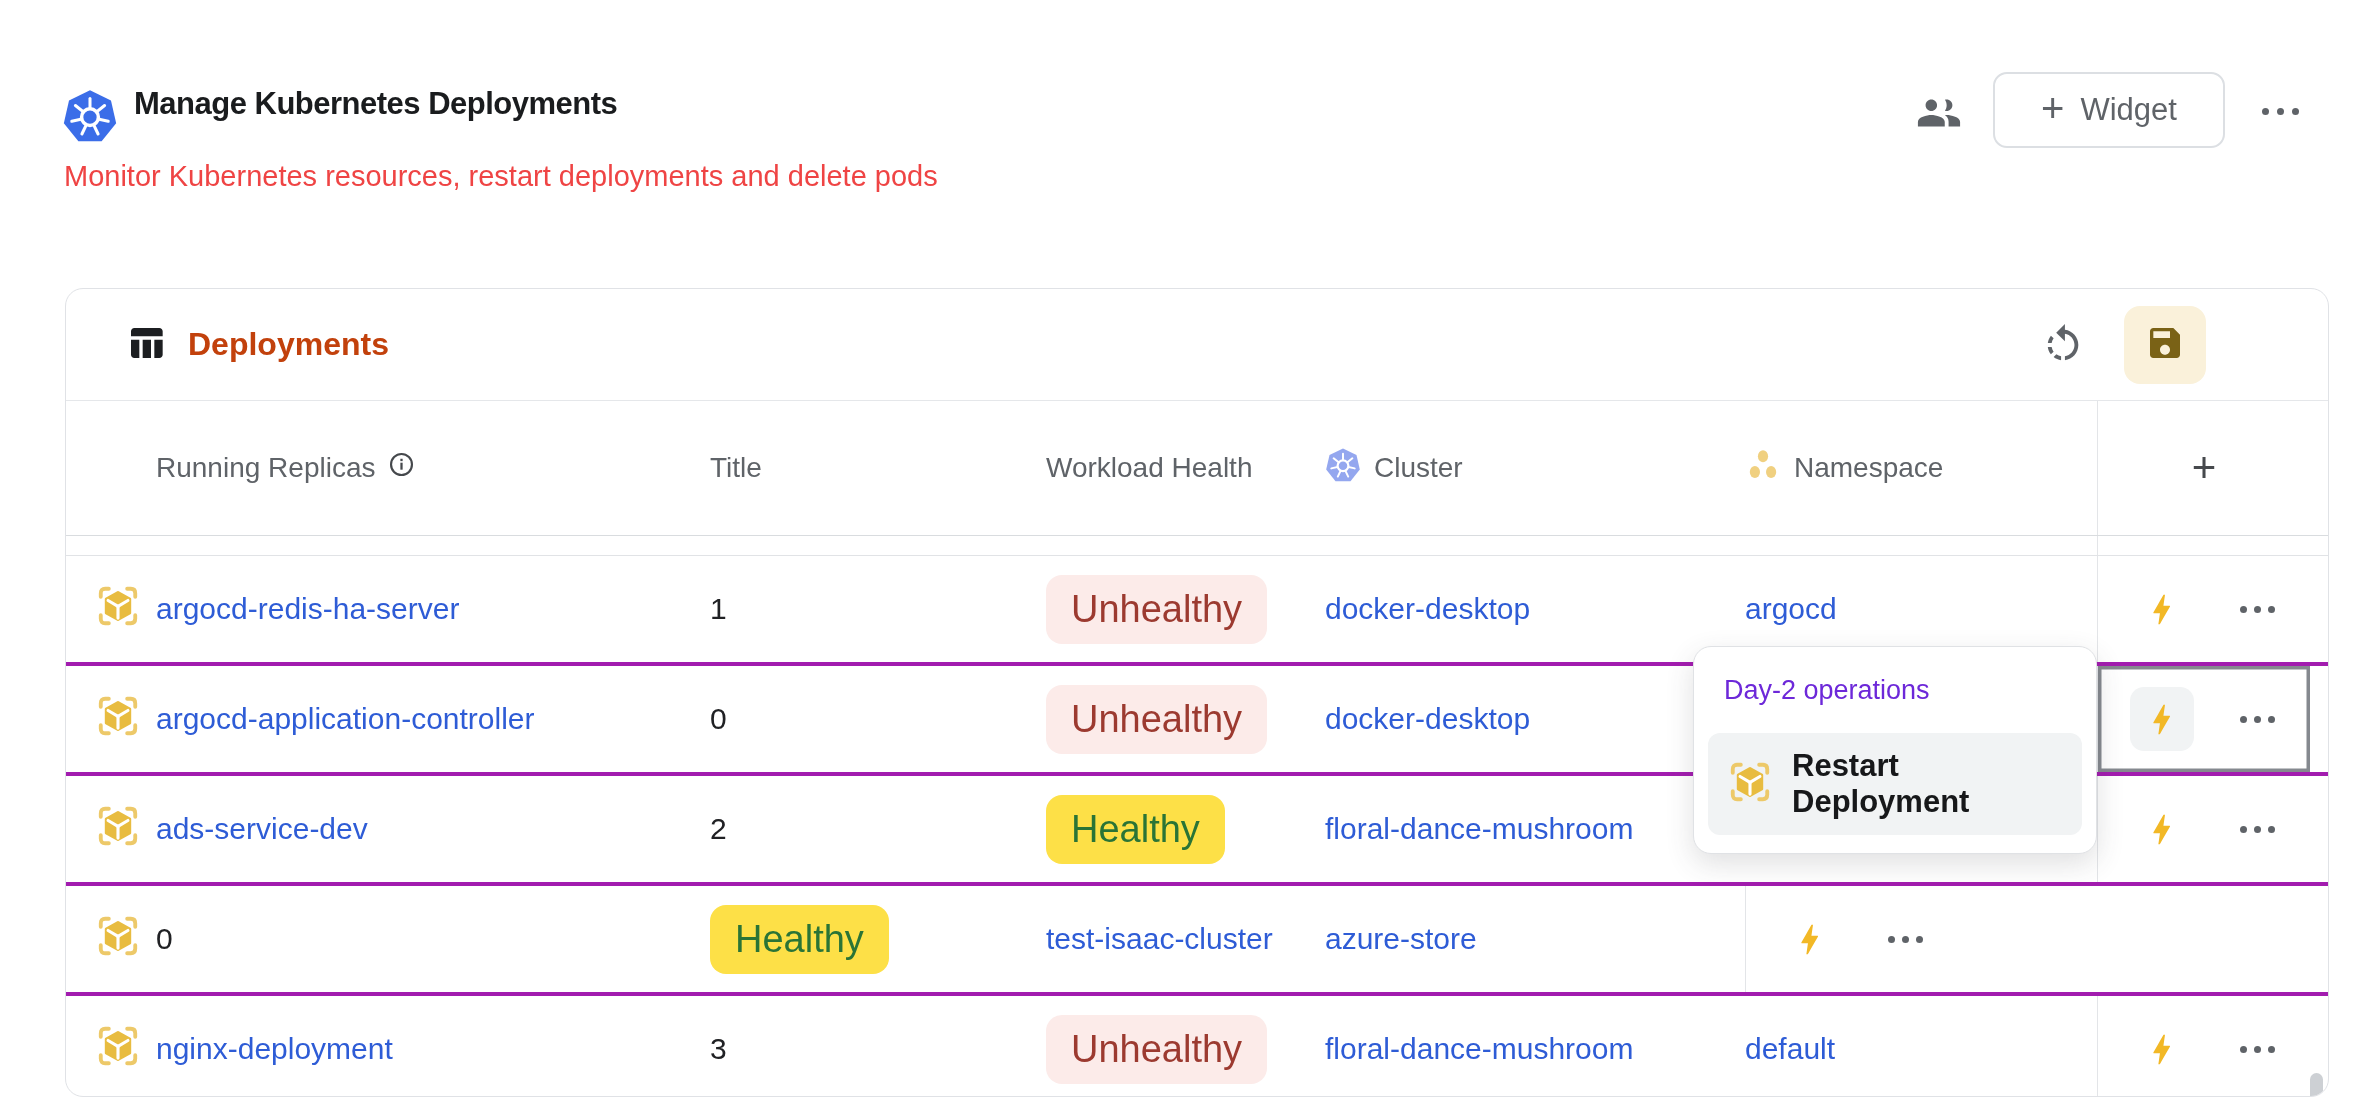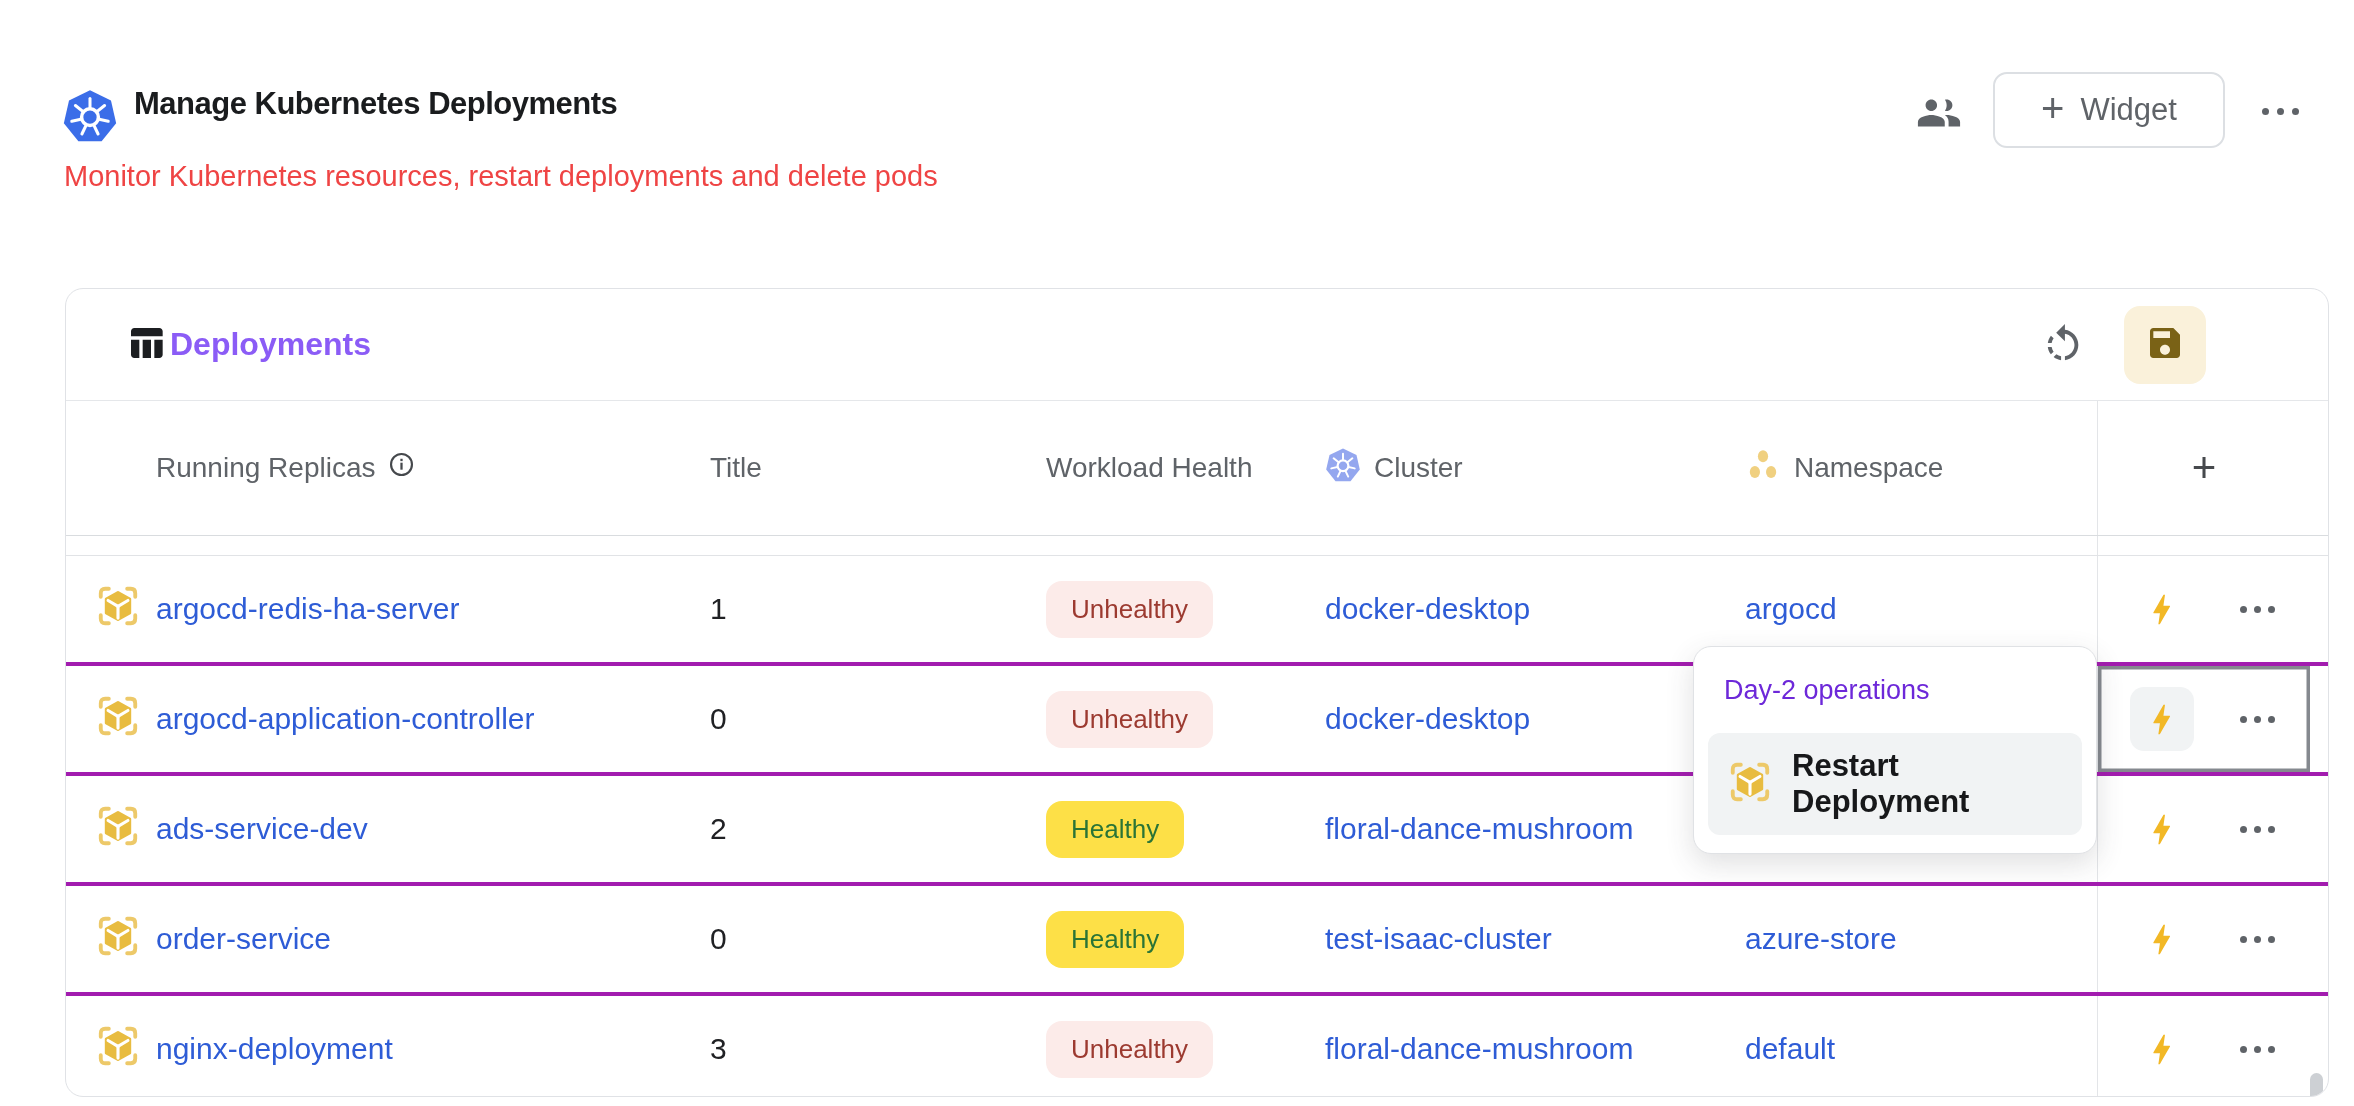--- a/index.html
+++ b/index.html
@@ -22,39 +22,39 @@
   .widget-plus{font-size:40px;font-weight:400;line-height:1;margin-top:-4px}
   .header-more{position:absolute;left:2262px;top:108px;display:flex;gap:8px;cursor:pointer}
   .dot{width:7px;height:7px;border-radius:50%;background:#5f6368}
   
   .panel{
     position:absolute;left:65px;top:288px;width:2264px;height:809px;box-sizing:border-box;
     background:#fff;border:1.5px solid #e0e2e6;border-radius:18px;overflow:hidden;
   }
   .toolbar{height:112px;box-sizing:border-box;display:flex;align-items:center;
     padding:0 122px 0 60px;border-bottom:1px solid #e5e7ea}
-  .toolbar-title{font-size:32px;font-weight:600;color:#8b5cf6;margin-left:4px}
+  .toolbar-title{font-size:32px;font-weight:600;color:#c2410c;margin-left:22px}
   .toolbar-spacer{flex:1}
   .undo-btn{width:46px;height:46px;cursor:pointer}
   .save-btn{width:82px;height:78px;margin-left:38px;background:#faf1da;border-radius:16px;
     display:flex;align-items:center;justify-content:center;cursor:pointer}
   
   .tgrid{display:grid;grid-template-columns:90px 554px 336px 279px 420px 352px 213px;align-items:center}
   .thead{height:135px;box-sizing:border-box;border-bottom:1px solid #d9dcdf;color:#5f6368;font-size:28px}
   .th{display:flex;align-items:center;gap:13px}
   .th-actions{height:100%;border-left:1px solid #e3e5e8;display:flex;align-items:center;justify-content:center;
     font-size:42px;font-weight:300;color:#46494d;cursor:pointer}
   .sliver{height:19px;border-bottom:1px solid #e1e3e6;position:relative}
   .sliver::after{content:"";position:absolute;left:2031px;top:0;bottom:0;width:1px;background:#e3e5e8}
   .trow{height:110px;box-sizing:border-box;border-bottom:4px solid #a21caf;font-size:30px}
   .c-icon{padding-left:30px;display:flex;align-items:center}
   .deploy-ico{width:44px;height:44px}
   a.link{color:#2e5cd6;text-decoration:none;font-weight:500;cursor:pointer}
   .c-replicas{color:#202124}
-  .badge{display:inline-block;padding:13px 25px;border-radius:16px;font-size:26px;font-weight:500}
+  .badge{display:inline-block;padding:13px 25px;border-radius:16px;font-size:38px;font-weight:500}
   .badge.unhealthy{background:#fcebe9;color:#9c3a30}
   .badge.healthy{background:#fde047;color:#2a7436}
   .c-actions{height:100%;box-sizing:border-box;border-left:1px solid #e3e5e8;
     display:flex;align-items:center;gap:46px;padding-left:32px}
   .bolt-wrap{width:64px;height:64px;border-radius:14px;display:flex;align-items:center;justify-content:center;cursor:pointer}
   .row-dots{display:flex;gap:7px;cursor:pointer}
   .trow.focused .c-actions{box-shadow:inset 0 0 0 3.5px #85898f}
   .trow.focused .bolt-wrap{background:#f1f3f4}
   
   .popup{
@@ -306,21 +306,20 @@
           </g>
           <polygon points="12,4.6 18.4,8.2 18.4,15.8 12,19.4 5.6,15.8 5.6,8.2" fill="#e8bc40" stroke="#e8bc40" stroke-width="1.6" stroke-linejoin="round"></polygon>
           <g stroke="#ffffff" stroke-width="1.7" stroke-linecap="round">
             <line x1="12" y1="12.2" x2="12" y2="18.6"></line>
                 <line x1="12" y1="12.2" x2="6.6" y2="9"></line>
                 <line x1="12" y1="12.2" x2="17.4" y2="9"></line>
           </g>
         </svg>
       </span>
     </div>
-    <div><a class="link">order-service</a></div>
     <div class="c-replicas">0</div>
     <div><span class="badge healthy">Healthy</span></div>
     <div><a class="link">test-isaac-cluster</a></div>
     <div><a class="link">azure-store</a></div>
     <div class="c-actions">
       <span class="bolt-wrap">
         <svg viewBox="0 0 24 24" width="38" height="38" fill="#f2b826">
           <path d="M10.6 21.7h-.9l1-7H7c-.55 0-.54-.3-.36-.63l.07-.12C8.2 11.35 10.25 7.8 12.95 3h.95l-1 7h3.7c.47 0 .54.31.45.49l-.07.14c-4.12 7.2-6.38 11.07-6.38 11.07z"></path>
         </svg>
       </span>

